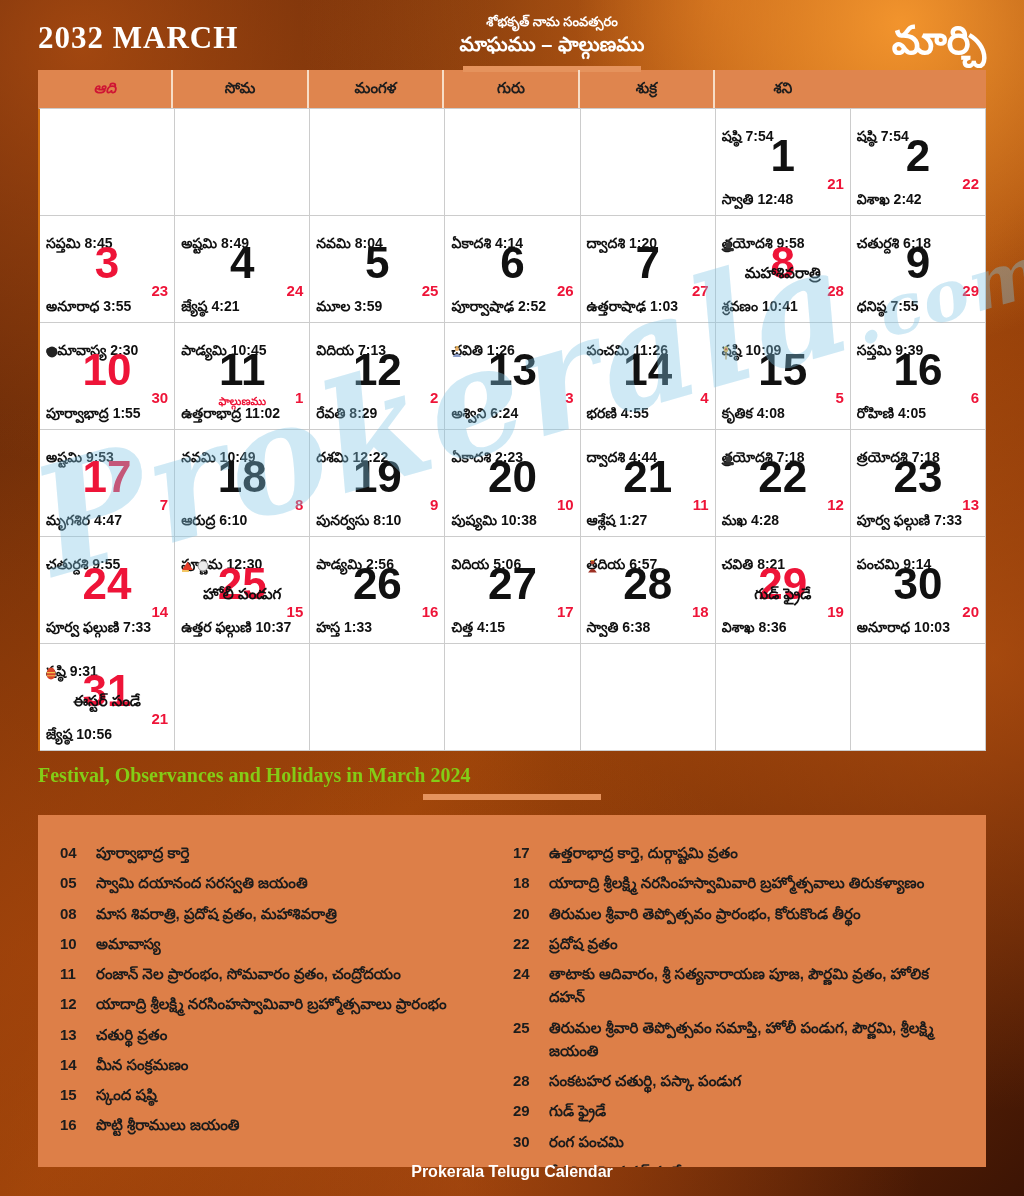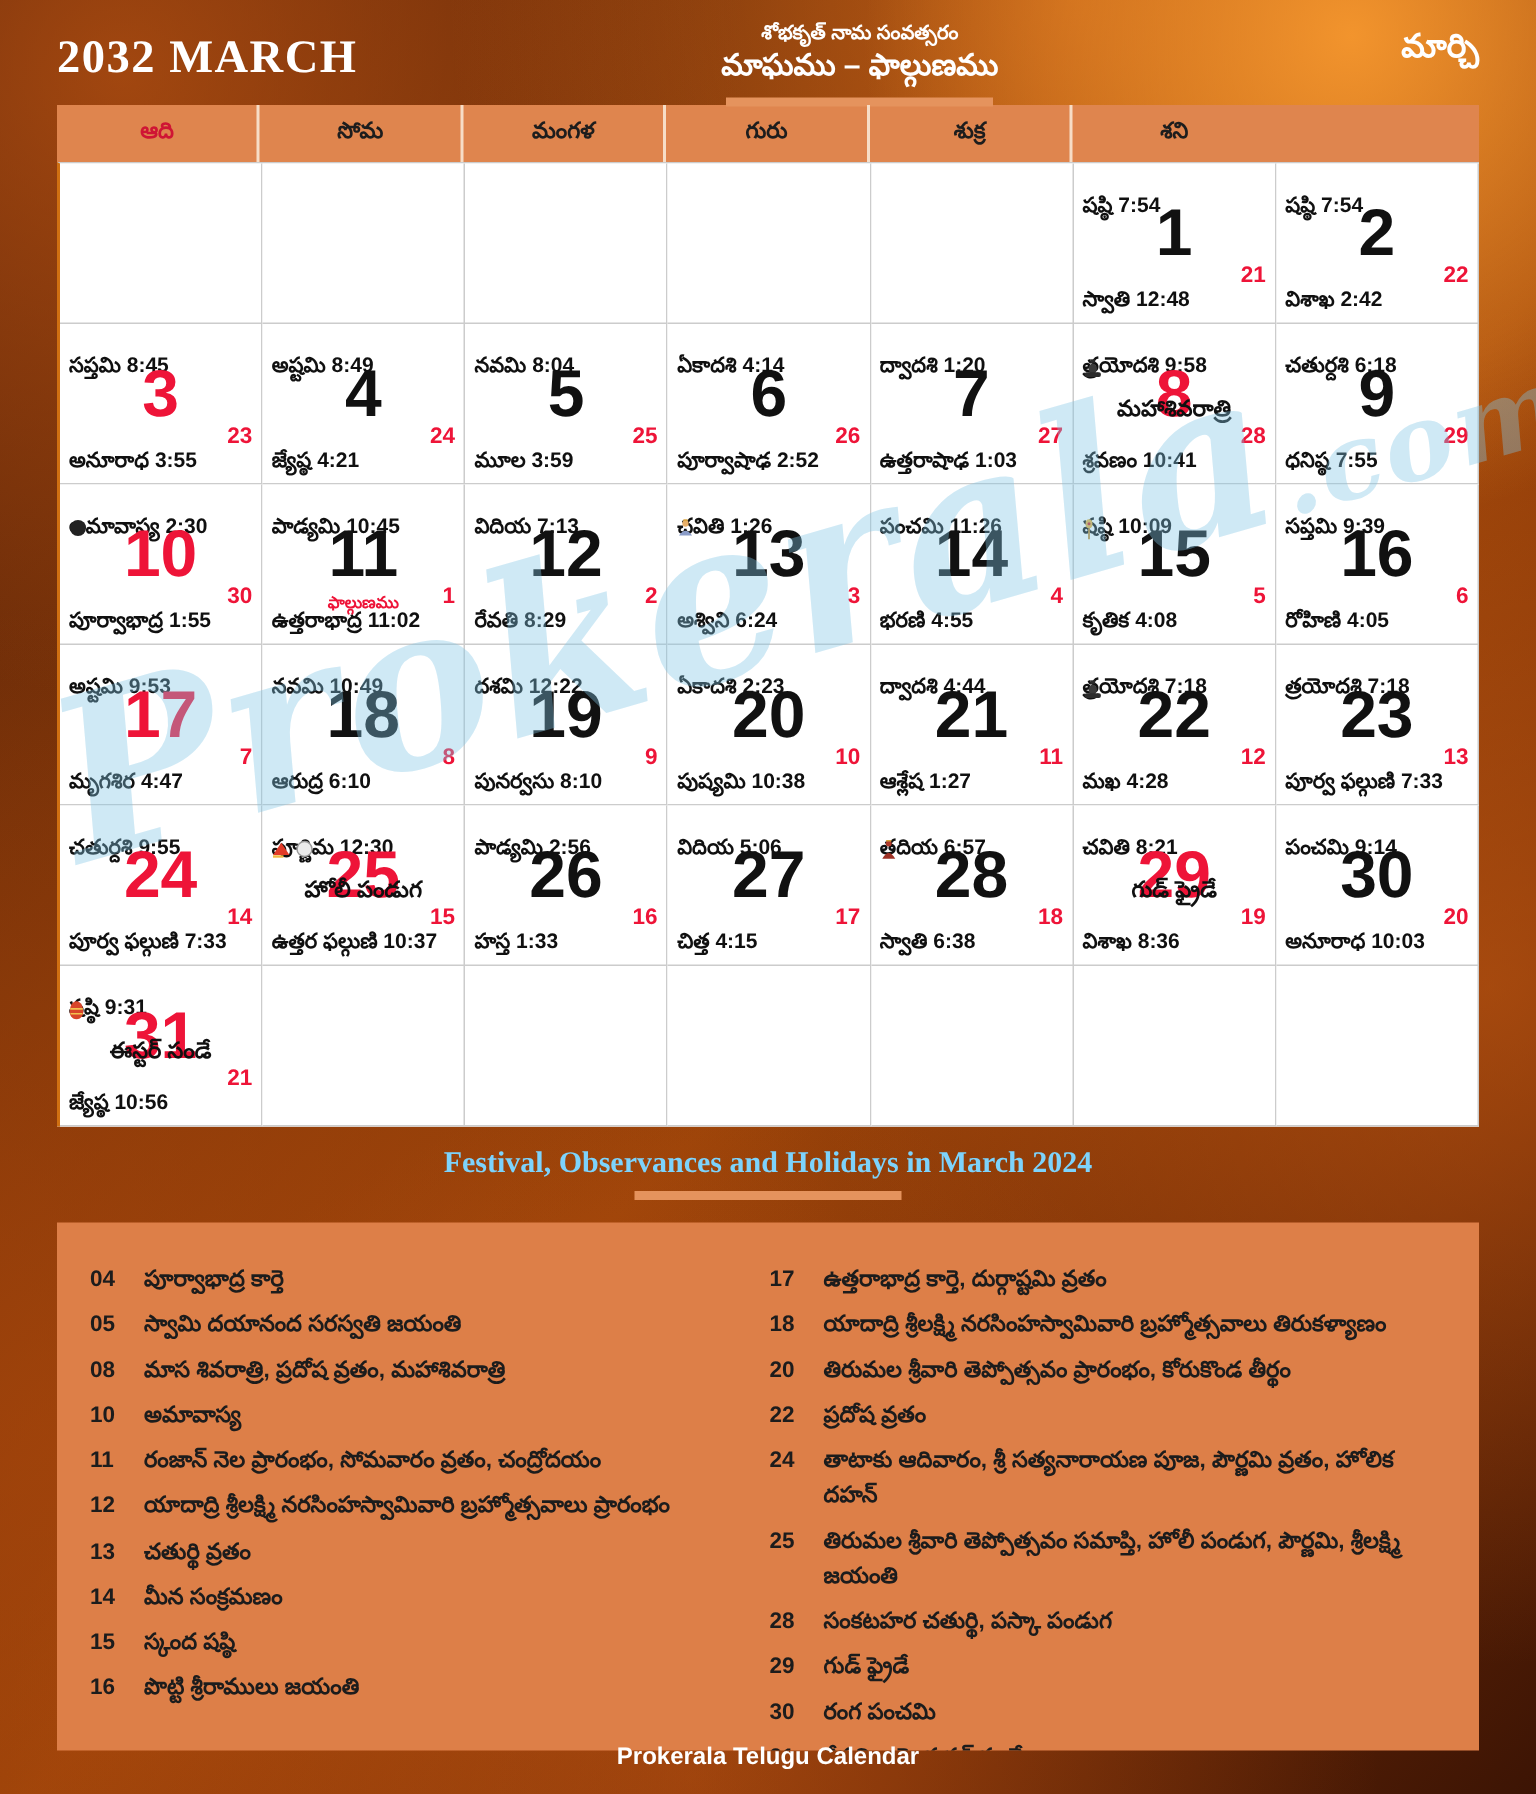--- a/index.html
+++ b/index.html
@@ -17,45 +17,45 @@
       linear-gradient(135deg,#58220a 0%,#7c3408 30%,#9c4409 55%,#6b2806 80%,#3c1404 100%);
   }
   .cal-wrap{position:absolute;left:38px;top:12px;width:948px;}
   
   .hdr{display:flex;justify-content:space-between;align-items:flex-start;height:56px;color:#fff;}
   .title-left{font-family:"Liberation Serif","DejaVu Serif",serif;font-weight:700;font-size:31px;letter-spacing:1px;margin-top:8px;}
   .hdr-center{text-align:center;margin-top:2px;}
   .year-name{font-size:13px;font-weight:700;}
   .months-range{font-size:20px;font-weight:700;margin-top:1px;}
   .months-underline{width:178px;height:6px;background:#e5935d;margin:5px auto 0;}
-  .title-right{font-size:22px;font-weight:700;margin-top:6px;margin-left:26px;}
+  .title-right{font-size:40px;font-weight:700;margin-top:6px;margin-left:26px;}
   
   .wdrow{display:grid;grid-template-columns:repeat(7,1fr);background:#df854e;height:38px;margin-top:2px;}
   .wd{display:flex;align-items:center;justify-content:center;font-size:15px;font-weight:700;color:#1d1d1d;border-right:2px solid #f7ddc6;}
   .wd:last-child{border-right:none;}
-  .wd.sun{color:#cf1534;}
+  .wd.sun{color:#cf1534;font-style:italic;}
   
   .grid{display:grid;grid-template-columns:repeat(7,1fr);grid-auto-rows:107px;background:#fff;border-top:1px solid #ccc;border-left:2px solid #d07012;position:relative;z-index:1;}
   .cell{position:relative;background:#fff;border-right:1px solid #ccc;border-bottom:1px solid #ccc;}
   .tithi{padding:19px 0 0 6px;font-size:14px;font-weight:700;color:#101010;line-height:1.15;white-space:nowrap;}
   .icons{position:absolute;top:23px;left:6px;display:flex;gap:3px;align-items:center;}
   .icons svg{display:block;}
   .dnum{position:absolute;top:25px;left:0;right:0;text-align:center;font-size:44px;font-weight:800;color:#111;line-height:1;z-index:1;}
   .cell.red .dnum{color:#ee1438;}
   .festival-label{position:absolute;top:48px;left:0;right:0;text-align:center;font-size:15px;font-weight:700;color:#101010;z-index:3;}
   .sub{position:absolute;top:72px;left:0;right:0;text-align:center;font-size:11px;font-weight:700;color:#ee1438;z-index:3;}
   .tnum{position:absolute;top:66px;right:6px;font-size:15px;font-weight:700;color:#ee1438;z-index:2;}
   .nak{position:absolute;bottom:4px;left:6px;font-size:14px;font-weight:700;color:#101010;white-space:nowrap;}
   
   .watermark{position:absolute;left:20px;top:300px;width:1000px;text-align:center;z-index:2;pointer-events:none;
     font-family:"DejaVu Serif","Liberation Serif",serif;font-style:italic;font-weight:700;
     font-size:150px;color:rgba(128,198,228,0.38);transform:rotate(-16deg);letter-spacing:2px;}
   .watermark .wm-suffix{font-size:70px;}
   
-  .fest-heading{margin-top:13px;text-align:center;color:#7dd3fc;}
+  .fest-heading{margin-top:13px;text-align:left;color:#84cc16;}
   .fest-heading-text{font-family:"Liberation Serif","DejaVu Serif",serif;font-size:20px;font-weight:700;}
   .fest-underline{width:178px;height:6px;background:#e5935d;margin:7px auto 0;}
   
   .fest-box{margin-top:15px;background:#dd7f48;height:352px;box-sizing:border-box;padding:26px 20px 14px 22px;display:flex;overflow:hidden;}
   .fest-col{flex:1;}
   .fitem{display:flex;margin-bottom:7px;font-size:15px;font-weight:700;color:#1c1c1c;line-height:1.55;}
   .fday{width:36px;flex:none;}
   .ftext{flex:1;}
   
   .footer{position:absolute;top:1163px;left:0;width:1024px;text-align:center;color:#fff;font-size:16px;font-weight:700;}

